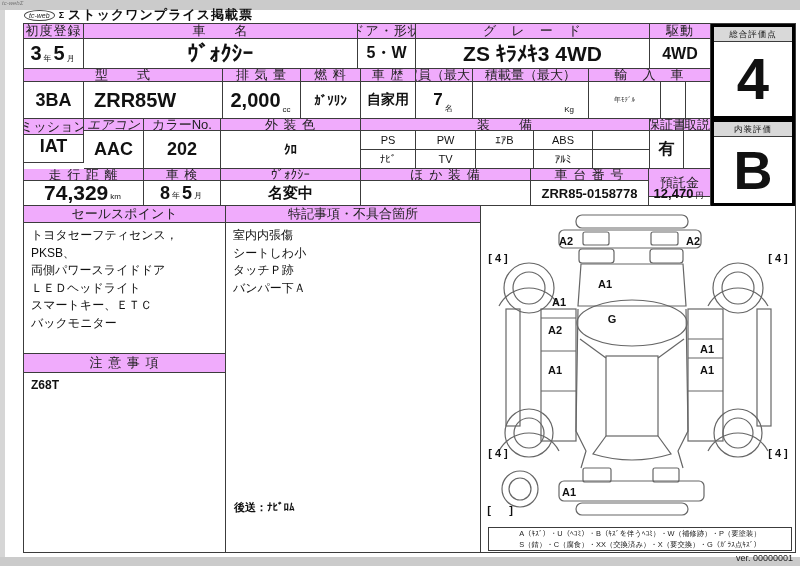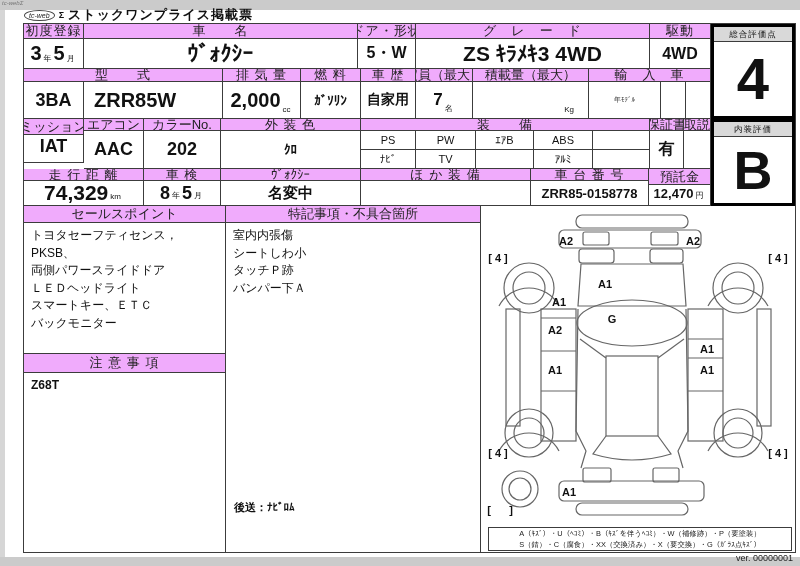--- a/index.html
+++ b/index.html
@@ -88,21 +88,21 @@
       <span></span>
         <span class="unit">Kg</span>
     </div>
     <div class="cell" style="left:565px;top:58px;width:72px;height:37px;">
       <span class="smalltxt">年ﾓﾃﾞﾙ</span>
     </div>
     <div class="cell" style="left:637px;top:58px;width:25px;height:37px;"></div>
     <div class="cell" style="left:662px;top:58px;width:25px;height:37px;"></div>
 
     <div class="cell hdr" style="left:0;top:95px;width:60px;height:16px;letter-spacing:0;">ミッション</div>
-    <div class="cell hdr" style="left:60px;top:95px;width:60px;height:12px;letter-spacing:0;">エアコン</div>
+    <div class="cell hdr" style="left:60px;top:95px;width:60px;height:12px;letter-spacing:0;font-style:italic;">エアコン</div>
     <div class="cell hdr" style="left:120px;top:95px;width:77px;height:12px;letter-spacing:0;">カラーNo.</div>
     <div class="cell hdr" style="left:197px;top:95px;width:140px;height:12px;">外 装 色</div>
     <div class="cell hdr" style="left:337px;top:95px;width:289px;height:12px;">装　　備</div>
     <div class="cell hdr" style="left:626px;top:95px;width:34px;height:12px;letter-spacing:0;">保証書</div>
     <div class="cell hdr" style="left:660px;top:95px;width:27px;height:12px;letter-spacing:0;">取説</div>
 
     <div class="cell val" style="left:0;top:107px;width:60px;height:32px;font-size:18px;">IAT</div>
     <div class="cell val" style="left:60px;top:107px;width:60px;height:38px;font-size:18px;">AAC</div>
     <div class="cell val" style="left:120px;top:107px;width:77px;height:38px;font-size:18px;">202</div>
     <div class="cell val" style="left:197px;top:107px;width:140px;height:38px;font-size:13px;">ｸﾛ</div>
@@ -120,21 +120,21 @@
     <div class="cell" style="left:569px;top:126px;width:57px;height:19px;font-size:11px;"></div>
 
     <div class="cell val" style="left:626px;top:107px;width:34px;height:38px;font-size:16px;">有</div>
     <div class="cell" style="left:660px;top:107px;width:27px;height:38px;"></div>
 
     <div class="cell hdr" style="left:0;top:145px;width:120px;height:12px;">走 行 距 離</div>
     <div class="cell hdr" style="left:120px;top:145px;width:77px;height:12px;">車 検</div>
     <div class="cell hdr" style="left:197px;top:145px;width:140px;height:12px;letter-spacing:0;">ｳﾞｫｸｼｰ</div>
     <div class="cell hdr" style="left:337px;top:145px;width:170px;height:12px;">ほ か 装 備</div>
     <div class="cell hdr" style="left:507px;top:145px;width:118px;height:12px;">車 台 番 号</div>
-    <div class="cell hdr" style="left:625px;top:145px;width:62px;height:16px;letter-spacing:0;">預託金</div>
+    <div class="cell hdr" style="left:625px;top:145px;width:62px;height:28px;letter-spacing:0;">預託金</div>
 
     <div class="cell val" style="left:0;top:157px;width:120px;height:25px;font-size:21px;">
       <span>74,329</span>
         <span class="unit">km</span>
     </div>
     <div class="cell val" style="left:120px;top:157px;width:77px;height:25px;font-size:18px;">
       <span>8</span>
         <span class="unit">年</span>
         <span>5</span>
         <span class="unit">月</span>

